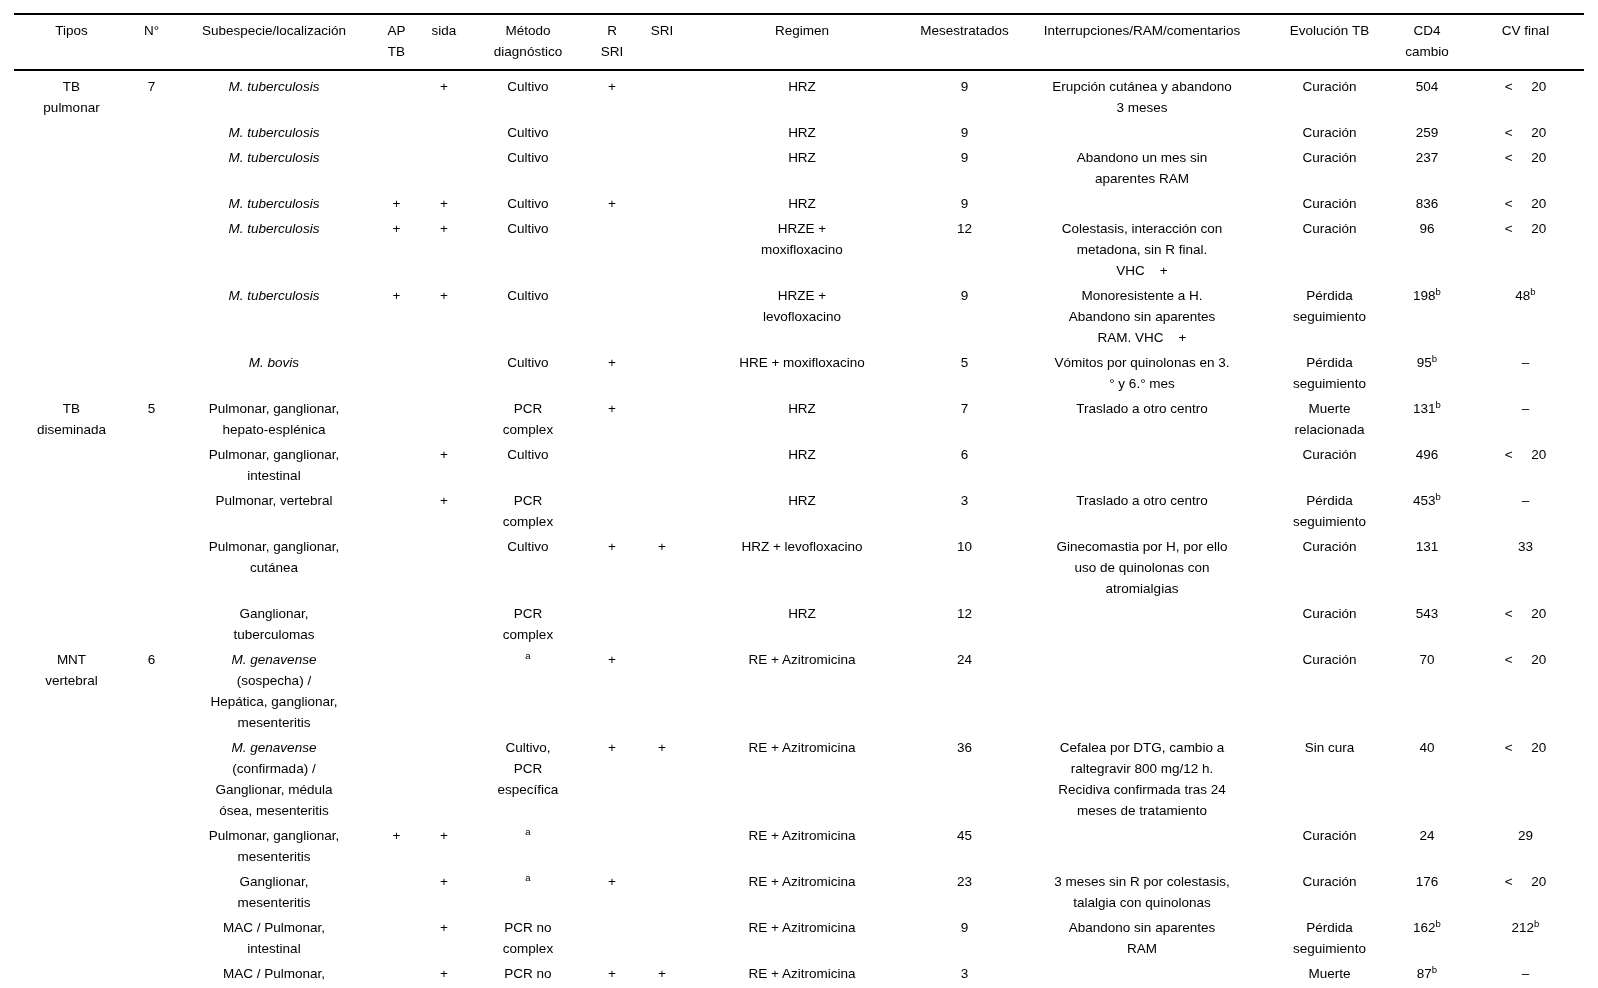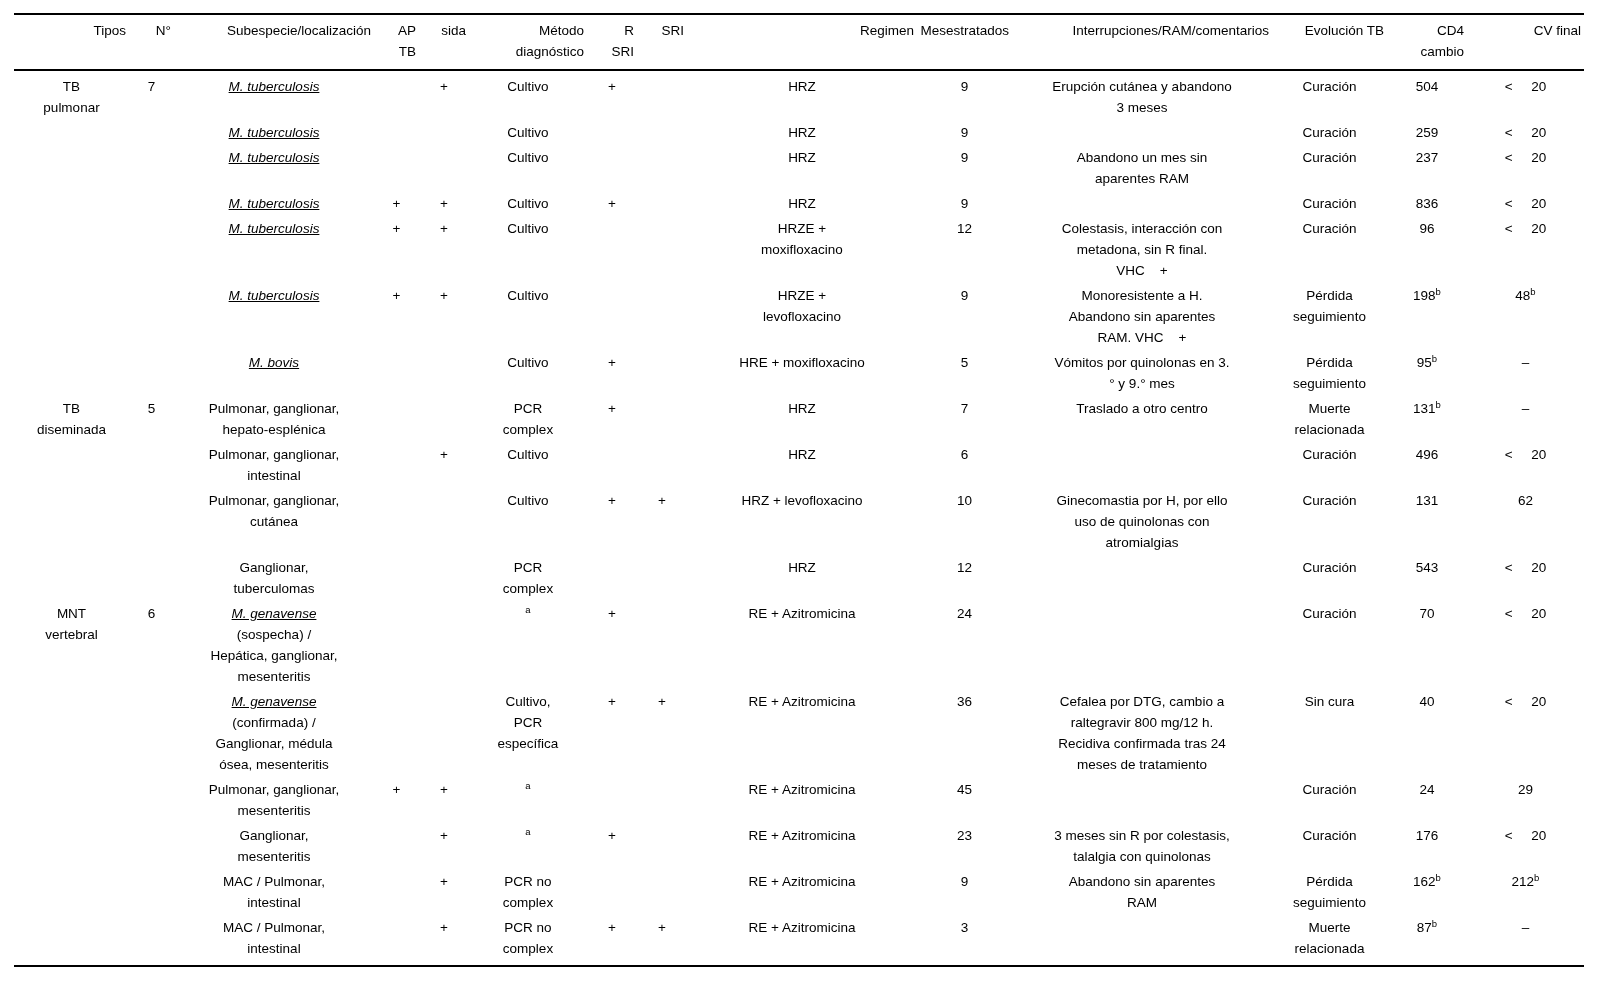--- a/index.html
+++ b/index.html
@@ -18,21 +18,20 @@
     border-collapse: collapse;
     table-layout: fixed;
     width: 1570px;
     border-top: 2px solid #000;
     border-bottom: 2.5px solid #000;
   }
   table.case-table thead th {
     border-bottom: 2.5px solid #000;
     font-weight: normal;
     padding: 5px 3px 7px 3px;
-    text-align: right;
   }
   table.case-table th,
   table.case-table td {
     font-size: 13.5px;
     line-height: 21px;
     text-align: center;
     vertical-align: top;
     white-space: pre-wrap;
     padding: 2px 3px;
     overflow: hidden;
@@ -40,21 +39,21 @@
   table.case-table tbody tr:first-child td {
     padding-top: 5px;
   }
   table.case-table tbody tr:last-child td {
     padding-bottom: 6px;
   }
   sup {
     font-size: 9.5px;
     line-height: 0;
   }
-  i { font-style: italic; text-decoration: underline; }
+  i { font-style: italic; }
 </style>
 </head>
 <body>
 
 <div class="table-wrap">
   <table class="case-table">
     <colgroup>
       <col style="width:115px">
         <col style="width:45px">
         <col style="width:200px">
@@ -204,21 +203,21 @@
           <td></td>
           <td><i>M. bovis</i></td>
           <td></td>
           <td></td>
           <td>Cultivo</td>
           <td>+</td>
           <td></td>
           <td>HRE + moxifloxacino</td>
           <td>5</td>
           <td>Vómitos por quinolonas en 3.
-° y 9.° mes</td>
+° y 6.° mes</td>
           <td>Pérdida
 seguimiento</td>
           <td><span>95</span><sup>b</sup></td>
           <td>–</td>
         </tr>
         <tr>
           <td>TB
 diseminada</td>
           <td>5</td>
           <td>Pulmonar, ganglionar,
@@ -250,35 +249,53 @@
           <td>HRZ</td>
           <td>6</td>
           <td></td>
           <td>Curación</td>
           <td>496</td>
           <td>&lt;     20</td>
         </tr>
         <tr>
           <td></td>
           <td></td>
+          <td>Pulmonar, vertebral</td>
+          <td></td>
+          <td>+</td>
+          <td>PCR
+complex</td>
+          <td></td>
+          <td></td>
+          <td>HRZ</td>
+          <td>3</td>
+          <td>Traslado a otro centro</td>
+          <td>Pérdida
+seguimiento</td>
+          <td><span>453</span><sup>b</sup></td>
+          <td>–</td>
+        </tr>
+        <tr>
+          <td></td>
+          <td></td>
           <td>Pulmonar, ganglionar,
 cutánea</td>
           <td></td>
           <td></td>
           <td>Cultivo</td>
           <td>+</td>
           <td>+</td>
           <td>HRZ + levofloxacino</td>
           <td>10</td>
           <td>Ginecomastia por H, por ello
 uso de quinolonas con
 atromialgias</td>
           <td>Curación</td>
           <td>131</td>
-          <td>62</td>
+          <td>33</td>
         </tr>
         <tr>
           <td></td>
           <td></td>
           <td>Ganglionar,
 tuberculomas</td>
           <td></td>
           <td></td>
           <td>PCR
 complex</td>

